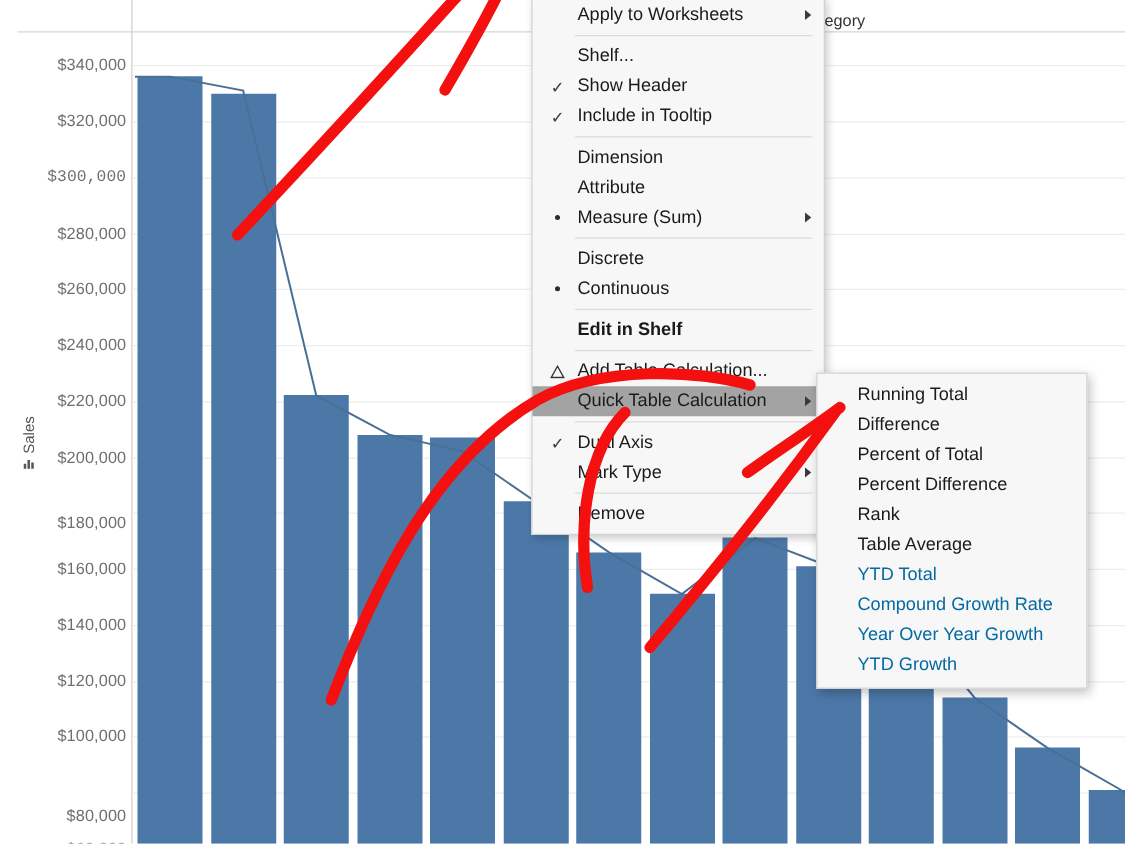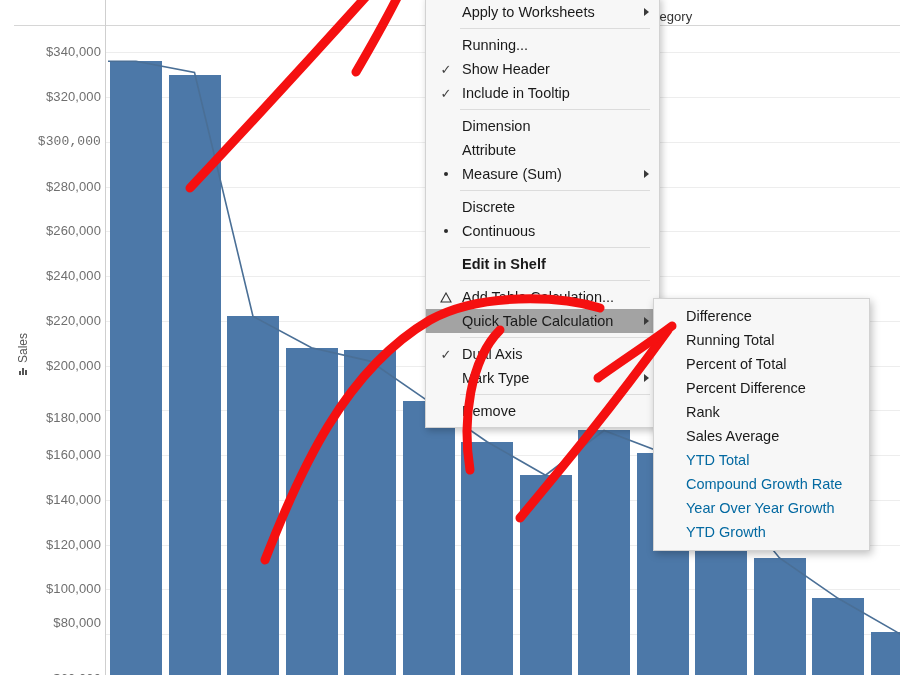--- a/index.html
+++ b/index.html
@@ -218,21 +218,21 @@
         <div class="ytick" style="top: 178.61px;">$280,000</div>
         <div class="ytick" style="top: 223.356px;">$260,000</div>
         <div class="ytick" style="top: 268.102px;">$240,000</div>
         <div class="ytick" style="top: 312.847px;">$220,000</div>
         <div class="ytick" style="top: 357.593px;">$200,000</div>
         <div class="ytick" style="top: 410px;">$180,000</div>
         <div class="ytick" style="top: 447.085px;">$160,000</div>
         <div class="ytick" style="top: 491.831px;">$140,000</div>
         <div class="ytick" style="top: 536.576px;">$120,000</div>
         <div class="ytick" style="top: 581.322px;">$100,000</div>
-        <div class="ytick" style="top: 615px;">$80,000</div>
+        <div class="ytick" style="top: 645px;">$80,000</div>
         <div class="ytick" style="top: 670.814px;">$60,000</div>
       </div>
     <div id="gridlines">
         <div class="gridline" style="top: 52px;"></div>
         <div class="gridline" style="top: 97px;"></div>
         <div class="gridline" style="top: 142px;"></div>
         <div class="gridline" style="top: 187px;"></div>
         <div class="gridline" style="top: 231px;"></div>
         <div class="gridline" style="top: 276px;"></div>
         <div class="gridline" style="top: 321px;"></div>
@@ -272,21 +272,21 @@
       </div>
 
     <svg id="series-line">
       <polyline id="line-path" fill="none" stroke="#4a6f96" stroke-width="1.6" points="108,61.3 136.0,61.3 194.5,72.5 253.0,316.4 311.5,347.7 370.0,361.1 428.5,401.4 487.0,441.7 545.5,475.2 604.0,430.5 662.5,452.8 721.0,486.4 779.5,558.0 838.0,598.3 896.5,631.8 943.0,665.4"></polyline>
     </svg>
   </div>
 
   <div id="context-menu">
       <div class="mi"><span class="gutter"></span><span>Apply to Worksheets</span><span class="arrow"></span></div>
       <div class="sep"></div>
-      <div class="mi"><span class="gutter"></span><span>Running...</span></div>
+      <div class="mi"><span class="gutter"></span><span>Shelf...</span></div>
       <div class="mi"><span class="gutter">
           <span class="chk">✓</span>
         </span><span>Show Header</span></div>
       <div class="mi"><span class="gutter">
           <span class="chk">✓</span>
         </span><span>Include in Tooltip</span></div>
       <div class="sep"></div>
       <div class="mi"><span class="gutter"></span><span>Dimension</span></div>
       <div class="mi"><span class="gutter"></span><span>Attribute</span></div>
       <div class="mi"><span class="gutter">
@@ -309,26 +309,26 @@
       <div class="sep"></div>
       <div class="mi"><span class="gutter">
           <span class="chk">✓</span>
         </span><span>Dual Axis</span></div>
       <div class="mi"><span class="gutter"></span><span>Mark Type</span><span class="arrow"></span></div>
       <div class="sep"></div>
       <div class="mi"><span class="gutter"></span><span>Remove</span></div>
     </div>
 
   <div id="submenu">
+      <div class="smi"><span>Running Total</span></div>
       <div class="smi"><span>Difference</span></div>
-      <div class="smi"><span>Running Total</span></div>
       <div class="smi"><span>Percent of Total</span></div>
       <div class="smi"><span>Percent Difference</span></div>
       <div class="smi"><span>Rank</span></div>
-      <div class="smi"><span>Sales Average</span></div>
+      <div class="smi"><span>Table Average</span></div>
       <div class="smi disabled"><span>YTD Total</span></div>
       <div class="smi disabled"><span>Compound Growth Rate</span></div>
       <div class="smi disabled"><span>Year Over Year Growth</span></div>
       <div class="smi disabled"><span>YTD Growth</span></div>
     </div>
 
   <svg id="annotations">
     <g stroke="#f51010" stroke-width="9" fill="none" stroke-linecap="round" stroke-linejoin="round">
 
       <path d="M190,188 C235,140 300,70 372,-10"></path>

